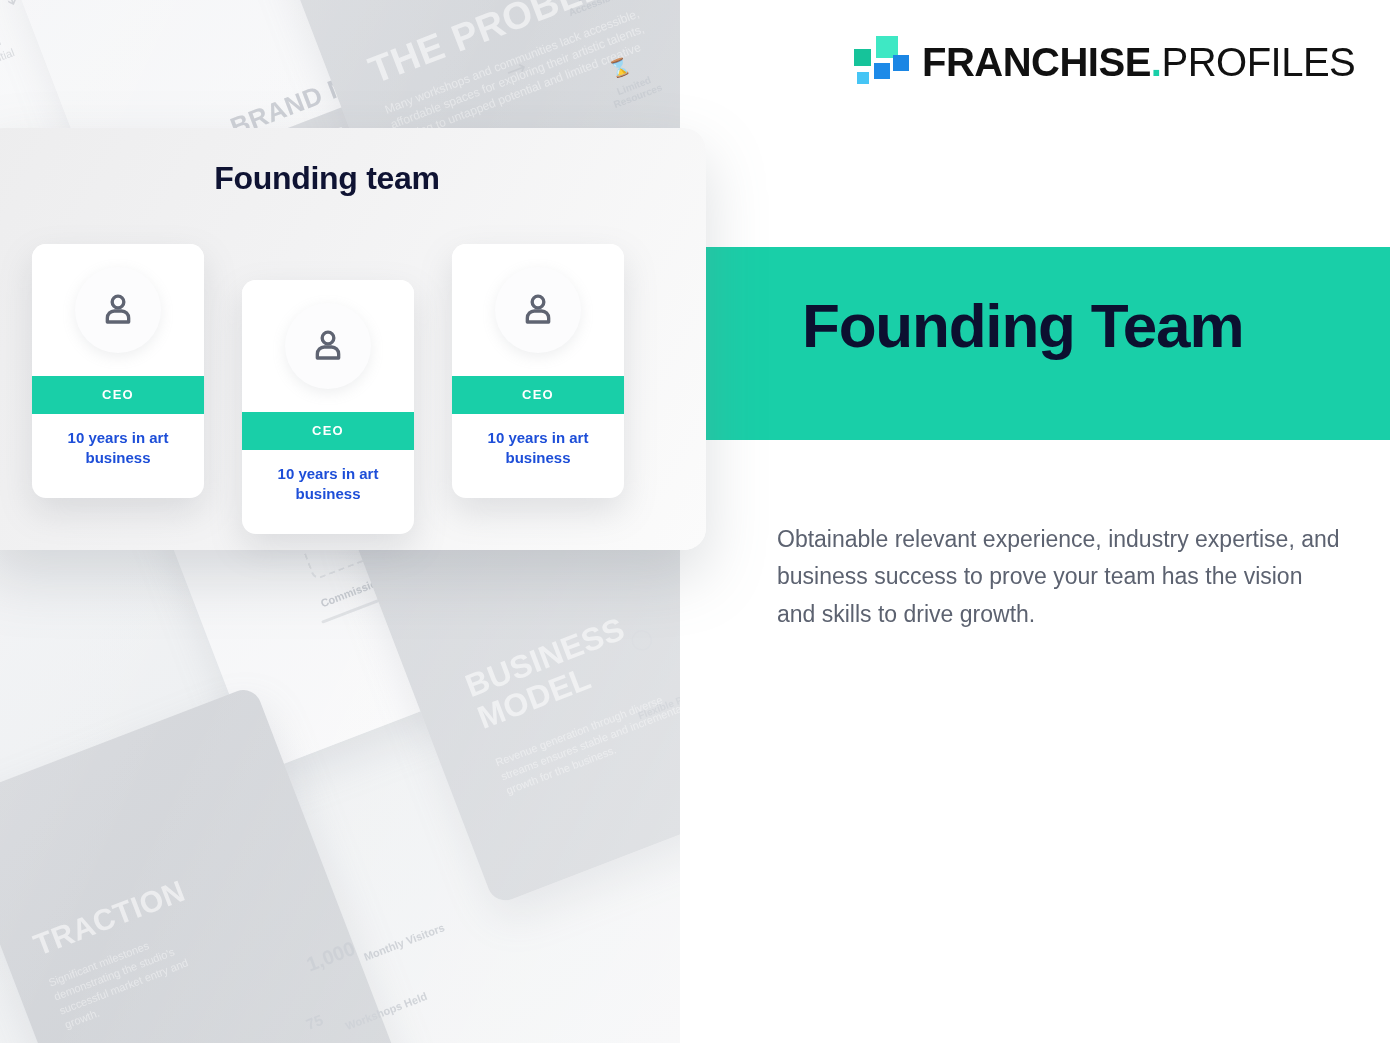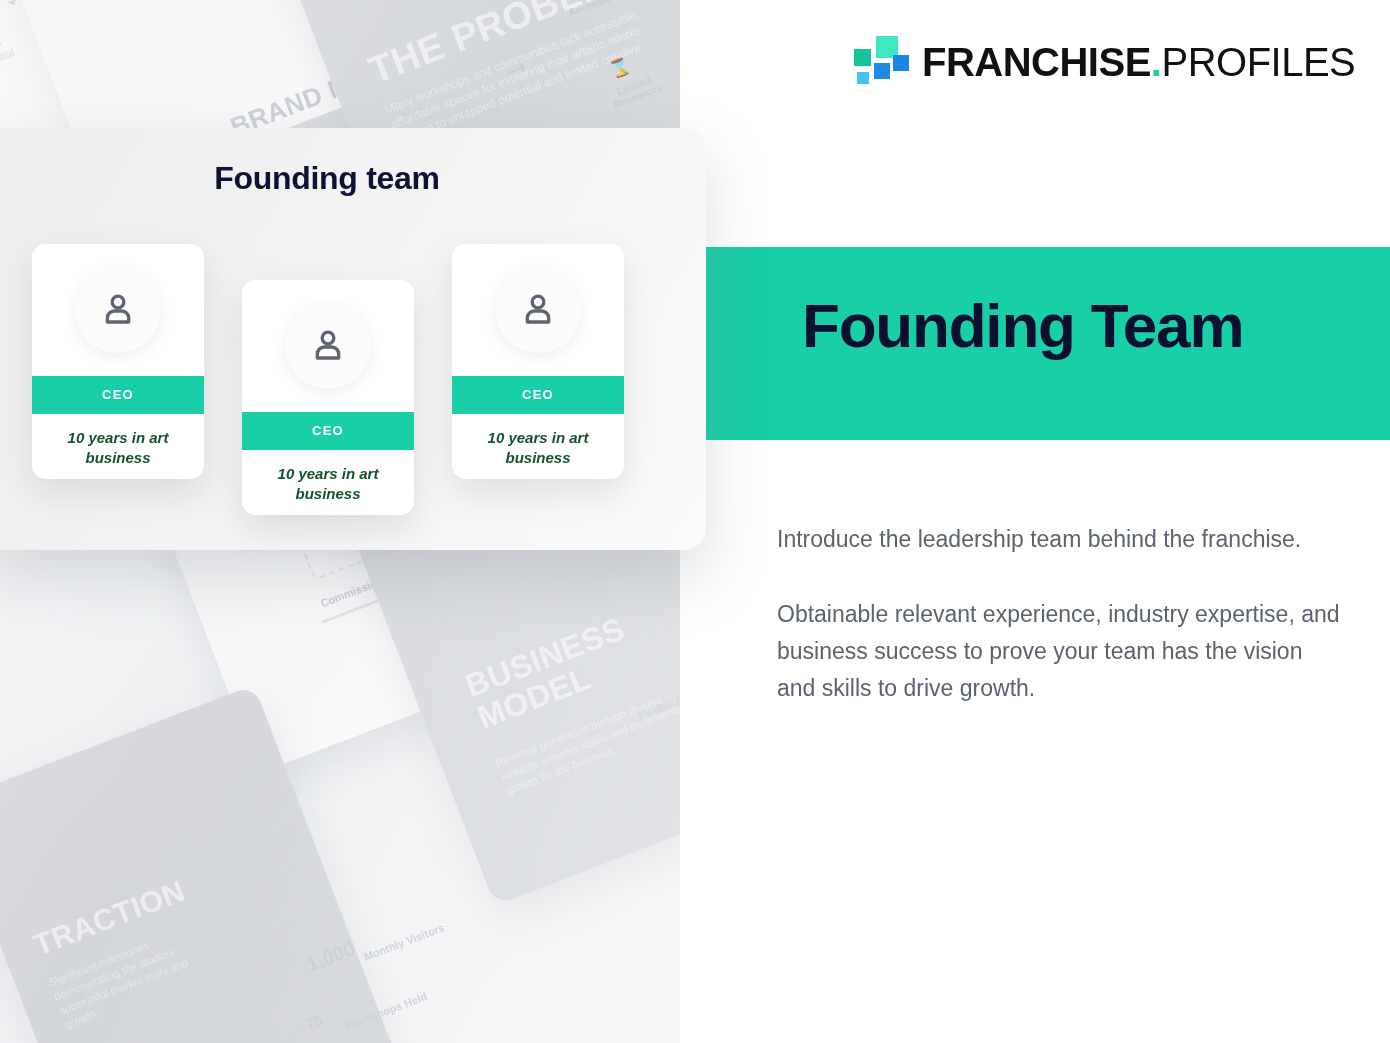--- a/index.html
+++ b/index.html
@@ -86,22 +86,22 @@
     background:#fcfcfd;
     box-shadow:0 4px 14px rgba(150,155,163,.16);
     display:flex; align-items:center; justify-content:center;
   }
   .role-band{
     background:#19cfa8; color:#ffffff;
     font-size:13px; font-weight:700; letter-spacing:1.3px;
     padding:11px 0 12px;
   }
   .card .desc{
-    padding:14px 14px 12px;
-    font-size:15px; font-weight:700; color:#14532d; line-height:1.3;font-style:italic;
+    padding:14px 14px 31px;
+    font-size:15px; font-weight:700; color:#1d4ed8; line-height:1.3;
   }
 
   
   .right{
     position:absolute; left:680px; top:0; width:710px; height:1043px;
     background:#ffffff;
   }
   .logo{
     position:absolute; left:172px; top:36px;
     display:flex; align-items:center; gap:14px;
@@ -262,17 +262,16 @@
     <div class="logo-text">
       <span class="b">FRANCHISE</span><span class="dot">.</span><span class="l">PROFILES</span>
     </div>
   </div>
 
   <div class="banner">
     <h1>Founding Team</h1>
   </div>
 
   <div class="body-copy">
-    <p>Introduce the leadership team behind the franchise.</p>
     <p>Obtainable relevant experience, industry expertise, and business success to prove your team has the vision and skills to drive growth.</p>
   </div>
 
 </div>
 
 </body></html>

